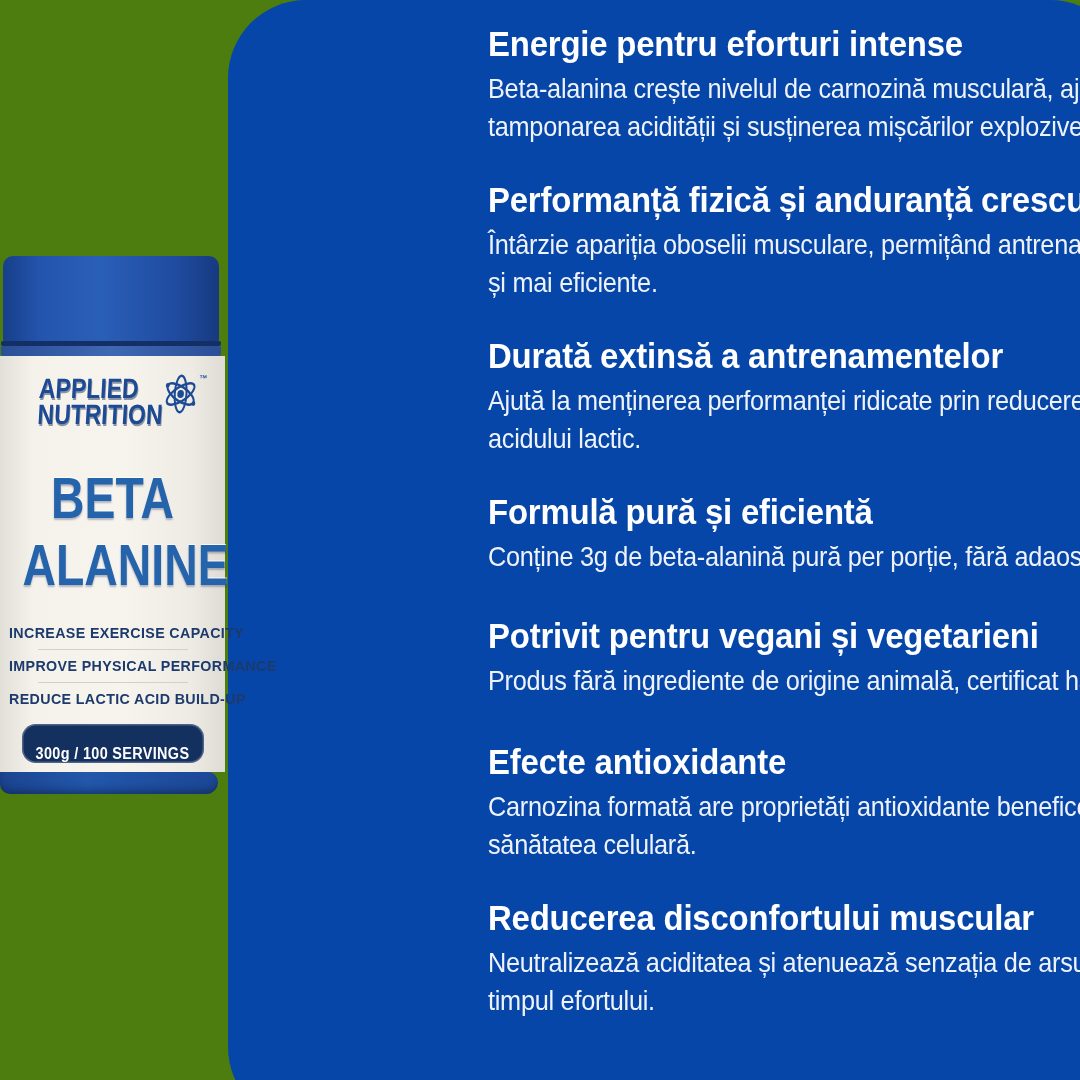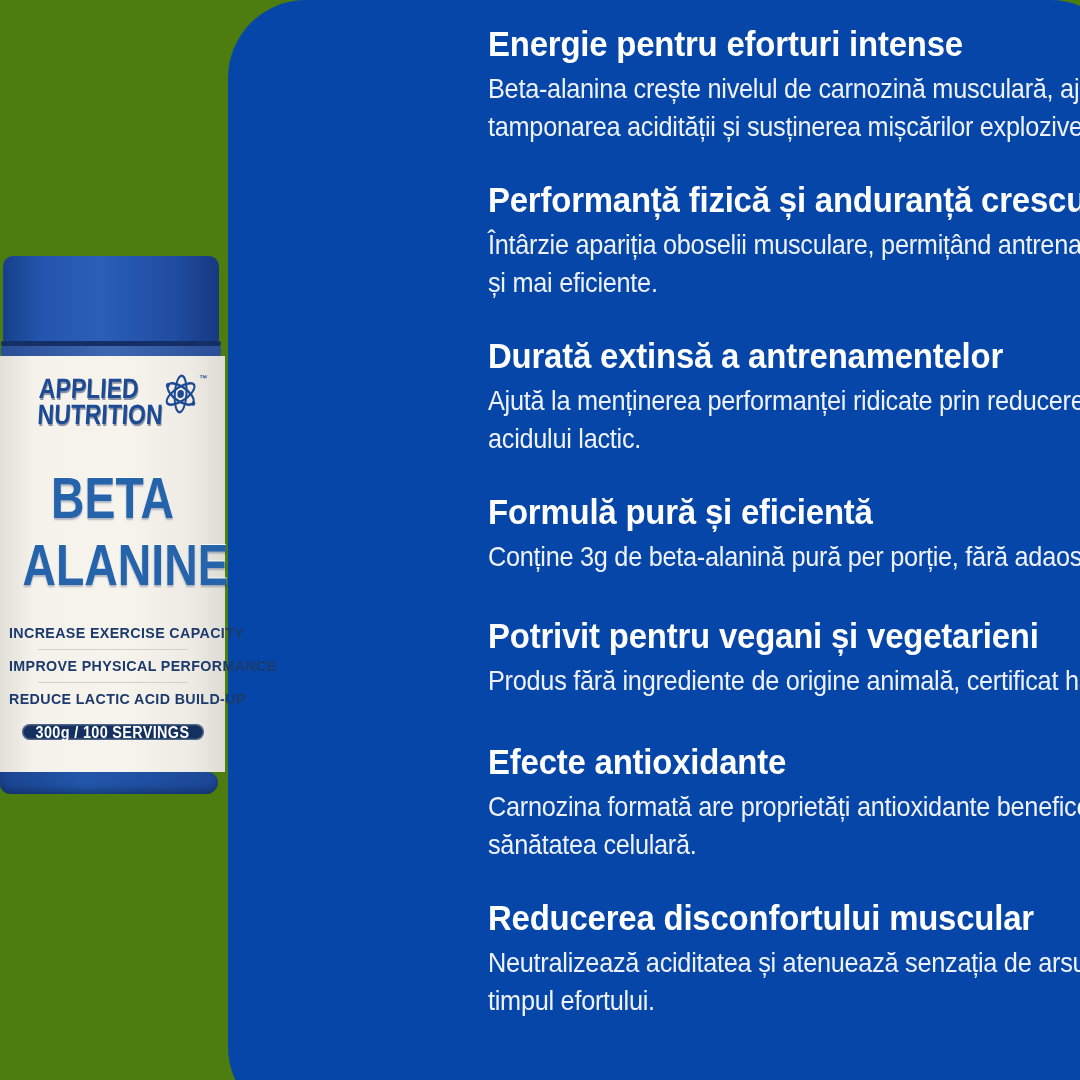--- a/index.html
+++ b/index.html
@@ -40,22 +40,22 @@
              text-shadow:none;letter-spacing:0;}
   .pname{position:absolute;top:108px;left:0;width:100%;text-align:center;
          font-size:58px;line-height:67px;font-weight:700;color:#2563aa;
          transform:scaleX(0.8);transform-origin:center top;letter-spacing:0;
          text-shadow:0 -1px 0 rgba(255,255,255,.75),0 2px 2px rgba(20,40,90,.3);}
   .claims{position:absolute;top:268px;left:0;width:100%;}
   .claim{font-size:15.5px;font-weight:700;color:#1c3a6b;letter-spacing:0.4px;
          transform:scaleX(0.92);transform-origin:center top;white-space:nowrap;}
   .cdiv{width:150px;height:1px;background:#d3d0c9;margin:7px auto;}
   .badge{position:absolute;top:368px;left:50%;transform:translateX(-50%);
-         width:182px;height:16px;border-radius:14px;background:#13305f;
-         display:flex;align-items:flex-start;justify-content:center;
+         width:182px;height:39px;border-radius:14px;background:#13305f;
+         display:flex;align-items:flex-end;justify-content:center;
          box-shadow:0 0 0 1.5px rgba(255,255,255,.25) inset;}
   .badge span{color:#ffffff;font-size:16px;font-weight:700;letter-spacing:0.4px;
               transform:scaleX(0.9);white-space:nowrap;}
 </style>
 </head>
 <body>
 
 <div class="canvas">
 
   <div class="panel">

